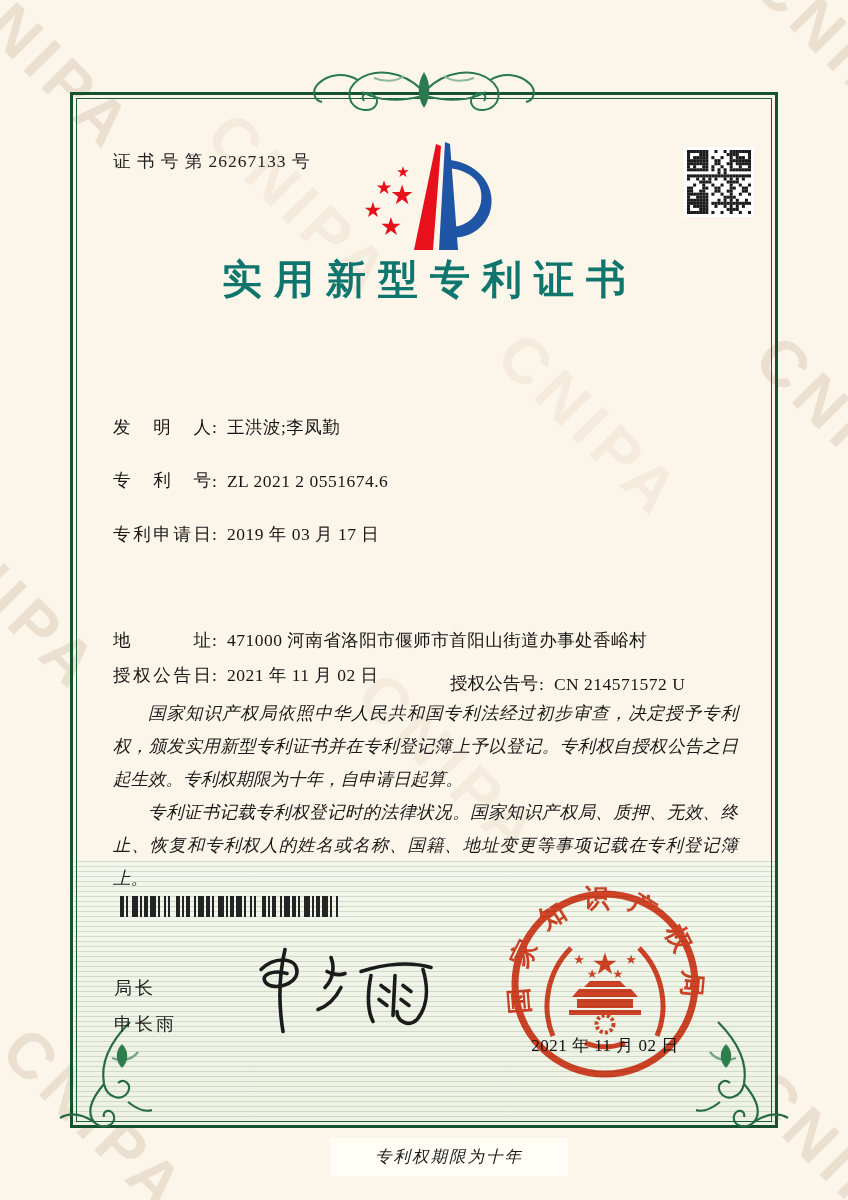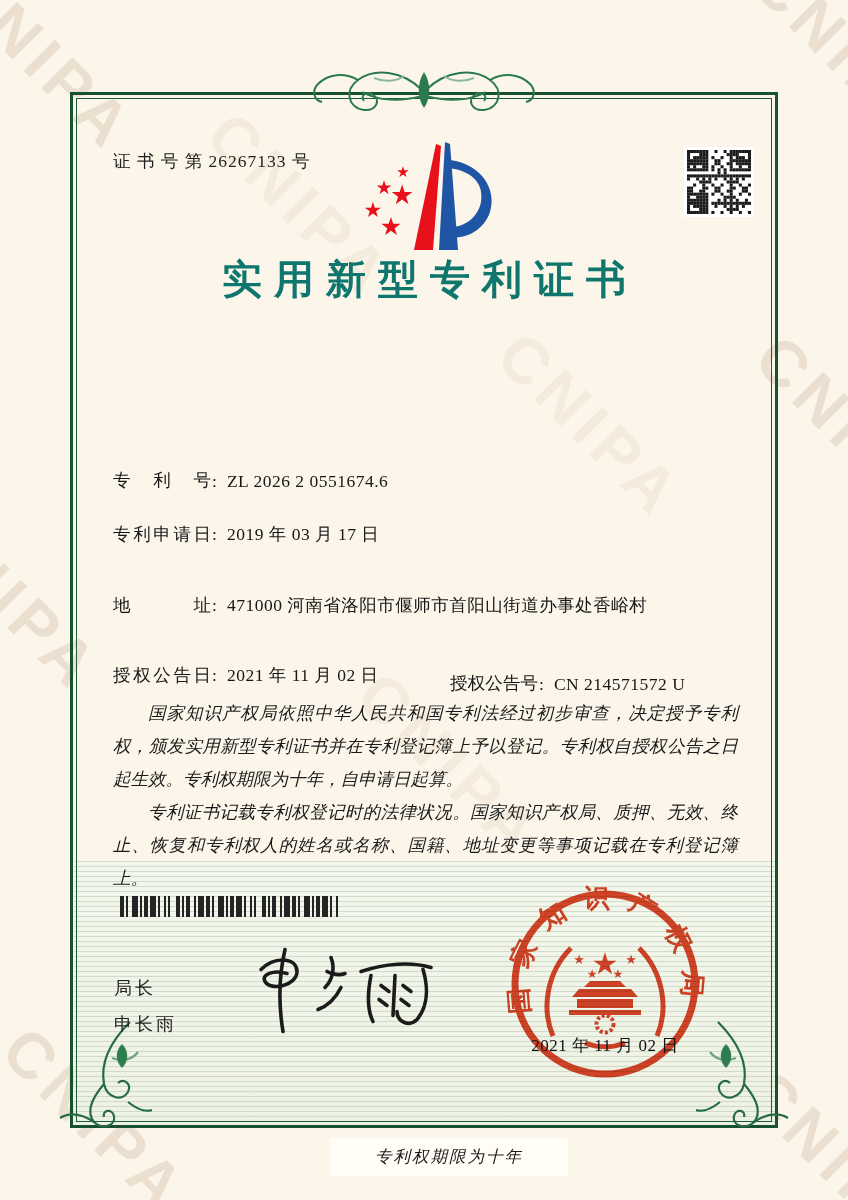--- a/index.html
+++ b/index.html
@@ -412,27 +412,30 @@
       <text x="53" y="39" font-size="15">★</text>
       <text x="34" y="56" font-size="19">★</text>
       <text x="52" y="66" font-size="27">★</text>
       <text x="23" y="79" font-size="21">★</text>
       <text x="41" y="97" font-size="25">★</text>
     </g>
   </svg>
 
   <div class="title">实用新型专利证书</div>
 
+  <div class="frow" style="top:415px;">
+    <span class="flabel">发明人</span><span class="fcolon">:</span><span class="fvalue">王洪波;李凤勤</span>
+  </div>
   <div class="frow" style="top:468px;">
-    <span class="flabel">专利号</span><span class="fcolon">:</span><span class="fvalue">ZL 2026 2 0551674.6</span>
+    <span class="flabel">专利号</span><span class="fcolon">:</span><span class="fvalue">ZL 2021 2 0551674.6</span>
   </div>
   <div class="frow" style="top:522px;">
     <span class="flabel">专利申请日</span><span class="fcolon">:</span><span class="fvalue">2019 年 03 月 17 日</span>
   </div>
-  <div class="frow" style="top:593px;">
+  <div class="frow" style="top:628px;">
     <span class="flabel">地址</span><span class="fcolon">:</span><span class="fvalue">471000 河南省洛阳市偃师市首阳山街道办事处香峪村</span>
   </div>
   <div class="frow" style="top:663px;width:640px;">
     <span class="flabel">授权公告日</span><span class="fcolon">:</span><span class="fvalue">2021 年 11 月 02 日</span>
     <span class="pair2">
       <span class="flabel">授权公告号</span><span class="fcolon">:</span><span class="fvalue">CN 214571572 U</span>
     </span>
   </div>
 
   <div class="body-text">

